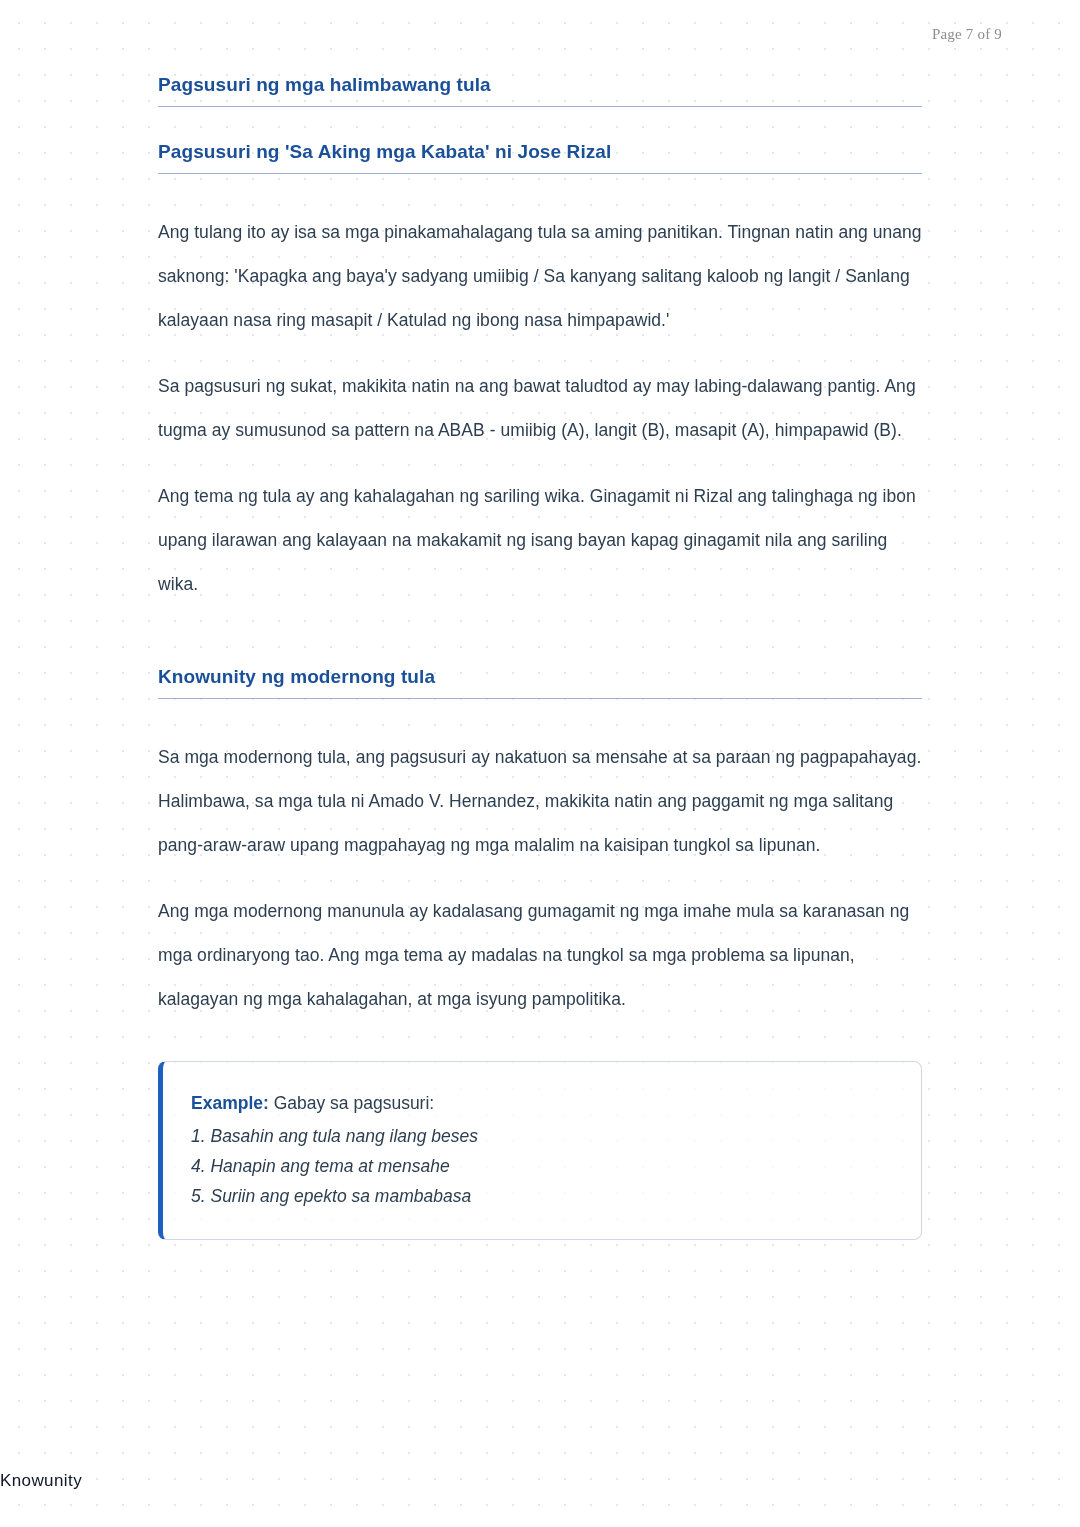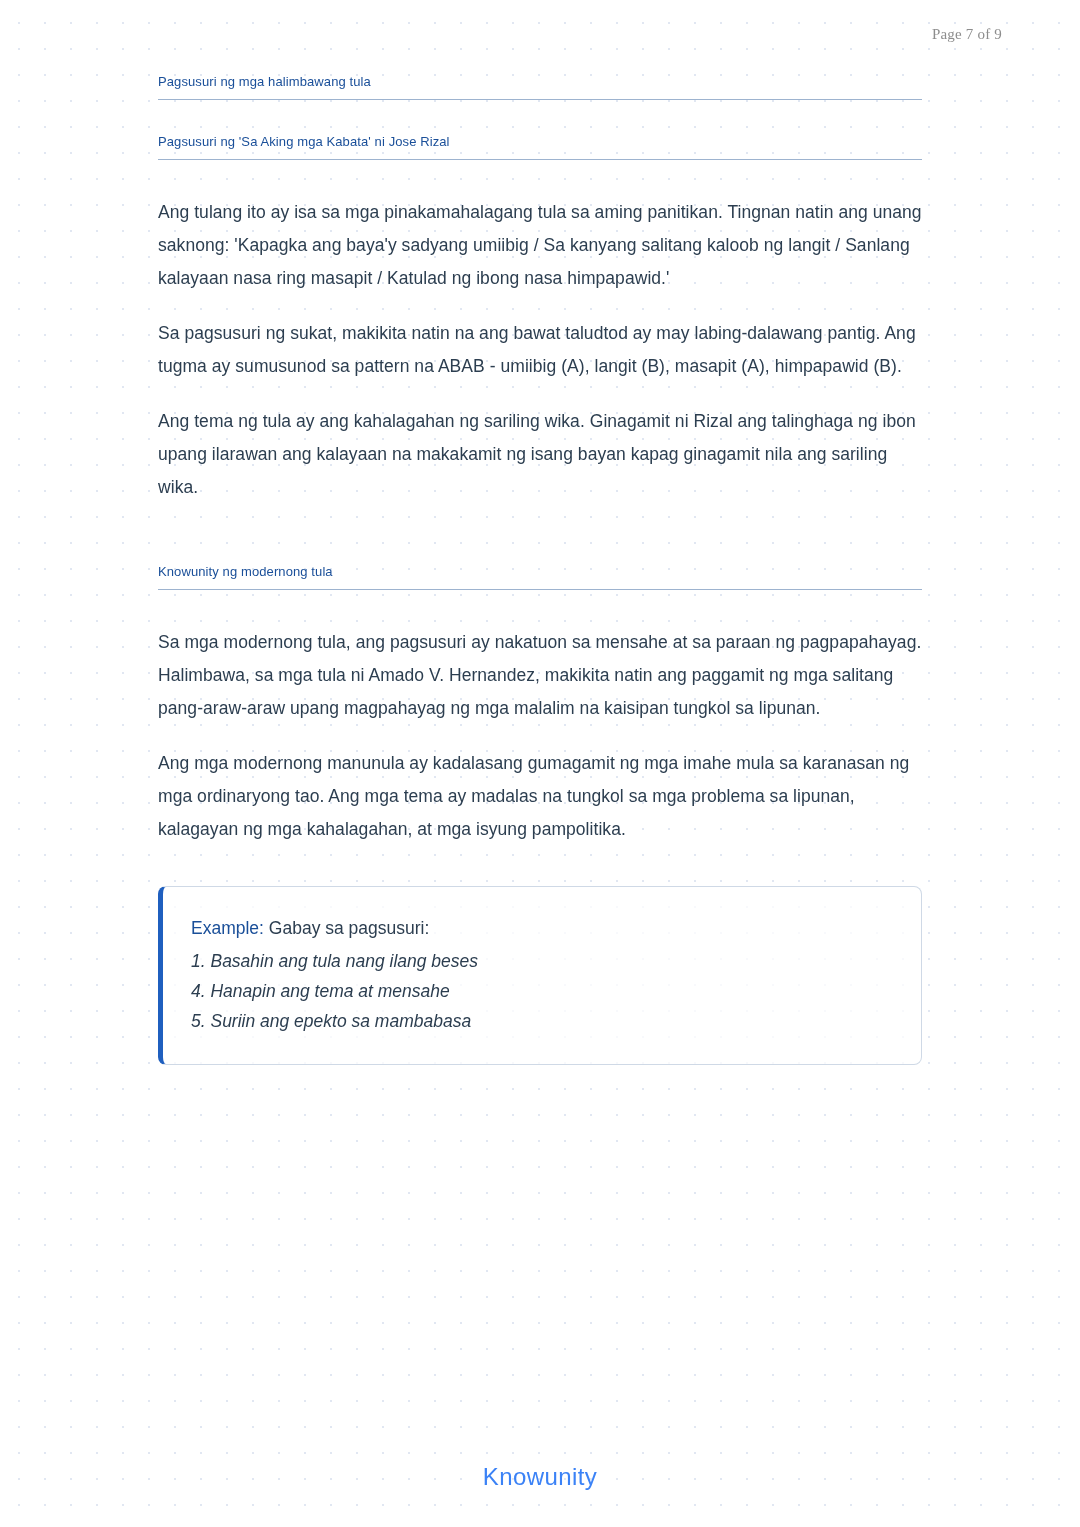--- a/index.html
+++ b/index.html
@@ -34,37 +34,37 @@
     color: #8d8d8d;
     letter-spacing: 0.2px;
   }
   .content {
     position: absolute;
     left: 158px;
     top: 74px;
     width: 764px;
   }
   h2.section-title {
-    font-size: 13px;
+    font-size: 19px;
     color: #1a4f99;
-    font-weight: normal;
+    font-weight: bold;
     margin: 0 0 10px 0;
     letter-spacing: 0.1px;
   }
   .rule {
     height: 1px;
     background: #9db3cf;
     margin: 0 0 34px 0;
   }
   .rule.tight {
     margin-bottom: 36px;
   }
   p.body-text {
     font-size: 17.5px;
-    line-height: 33px;
+    line-height: 44px;
     color: #2c3e50;
     margin: 0 0 22px 0;
     letter-spacing: 0.05px;
   }
   p.body-text:last-child { margin-bottom: 0; }
   .spacer-md { height: 38px; }
   .callout {
     margin-top: 40px;
     border: 1px solid #cfd9e6;
     border-left: 5px solid #1f5fbf;
@@ -73,41 +73,41 @@
     background: rgba(255,255,255,0.75);
   }
   .callout-lead {
     font-size: 17.5px;
     line-height: 31px;
     color: #2c3e50;
     margin: 0 0 2px 0;
   }
   .callout-lead .label {
     color: #1a4f99;
-    font-weight: normal;
+    font-weight: bold;
   }
   ol.callout-list {
     list-style: none;
     margin: 0;
     padding: 0;
     font-style: italic;
   }
   ol.callout-list li {
     font-size: 17.5px;
     line-height: 30px;
     color: #2c3e50;
   }
   .watermark {
     position: absolute;
     left: 0;
     right: 0;
     bottom: 36px;
-    text-align: center;
-    font-size: 24px;
-    color: #3b82f6;
+    text-align: left;
+    font-size: 17px;
+    color: #0f172a;
     letter-spacing: 0.4px;
   }
 </style>
 </head>
 <body>
 
 <div class="page-grid"></div>
 
 <div class="page-header">Page 7 of 9</div>
 

